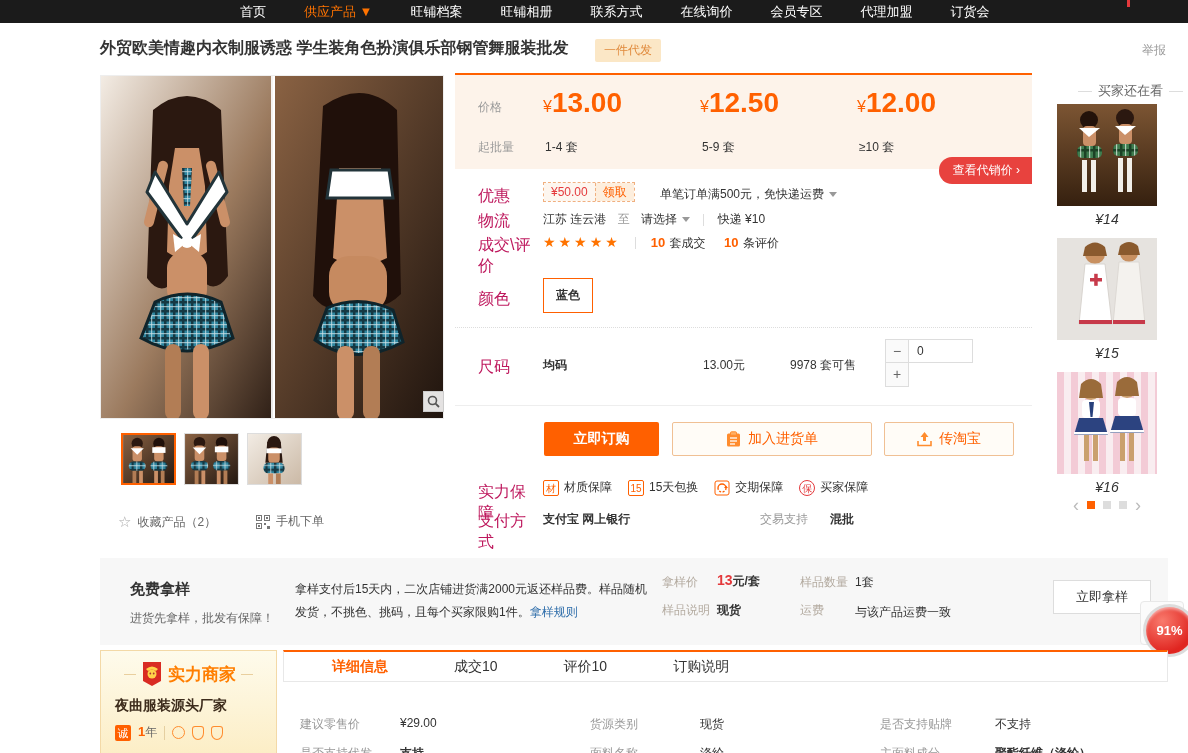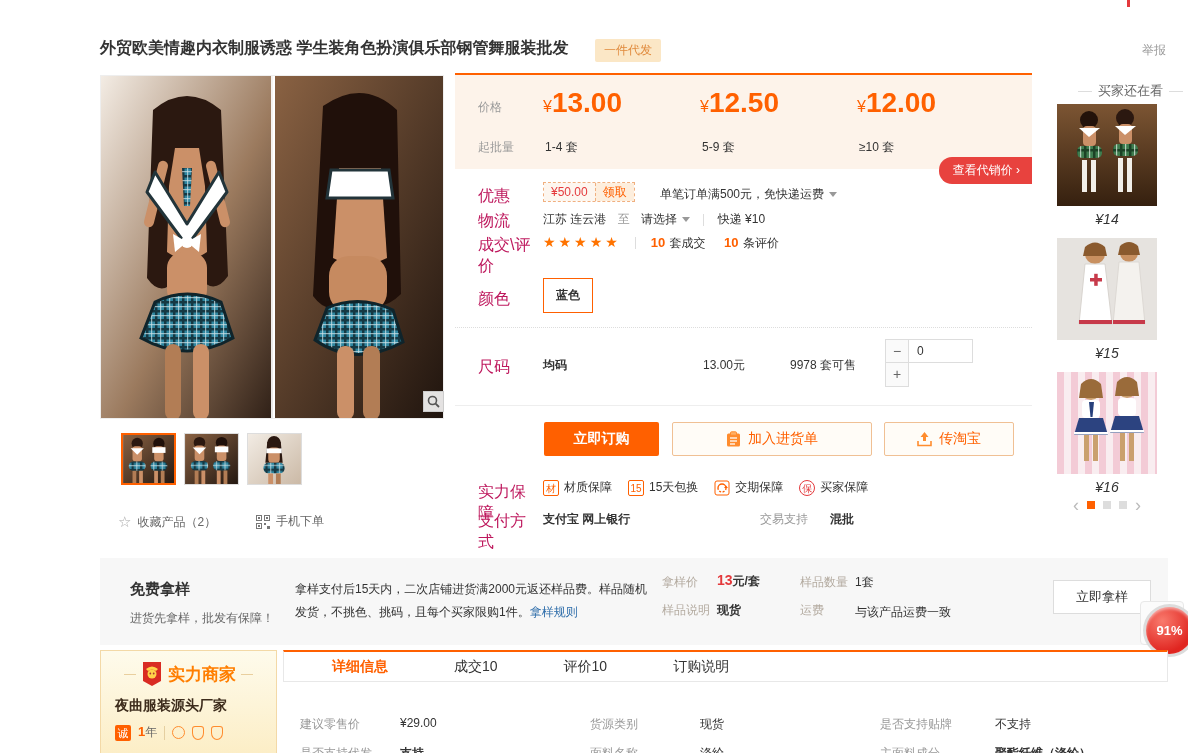--- a/index.html
+++ b/index.html
@@ -141,20 +141,33 @@
     </linearGradient>
     <linearGradient id="sbg" x1="0" y1="0" x2="0" y2="1">
       <stop offset="0" stop-color="#7c5533"></stop>
         <stop offset="1" stop-color="#35200f"></stop>
     </linearGradient>
   </defs>
 </svg>
 
 <div id="app">
 
+  <div class="abs topnav">
+    <div class="navlist">
+      <span class="navitem">首页</span>
+      <span class="navitem active">供应产品 ▼</span>
+      <span class="navitem">旺铺档案</span>
+      <span class="navitem">旺铺相册</span>
+      <span class="navitem">联系方式</span>
+      <span class="navitem">在线询价</span>
+      <span class="navitem">会员专区</span>
+      <span class="navitem">代理加盟</span>
+      <span class="navitem">订货会</span>
+    </div>
+  </div>
   <div class="abs redtick"></div>
 
   <div class="abs ptitle">外贸欧美情趣内衣制服诱惑 学生装角色扮演俱乐部钢管舞服装批发</div>
   <span class="abs pbadge">一件代发</span>
   <span class="abs report">举报</span>
 
   <div class="abs mainimg">
     <svg width="344" height="344" viewBox="0 0 344 344">
       <rect width="172" height="344" fill="url(#bgL)"></rect>
       <rect x="174" width="170" height="344" fill="url(#bgR)"></rect>

